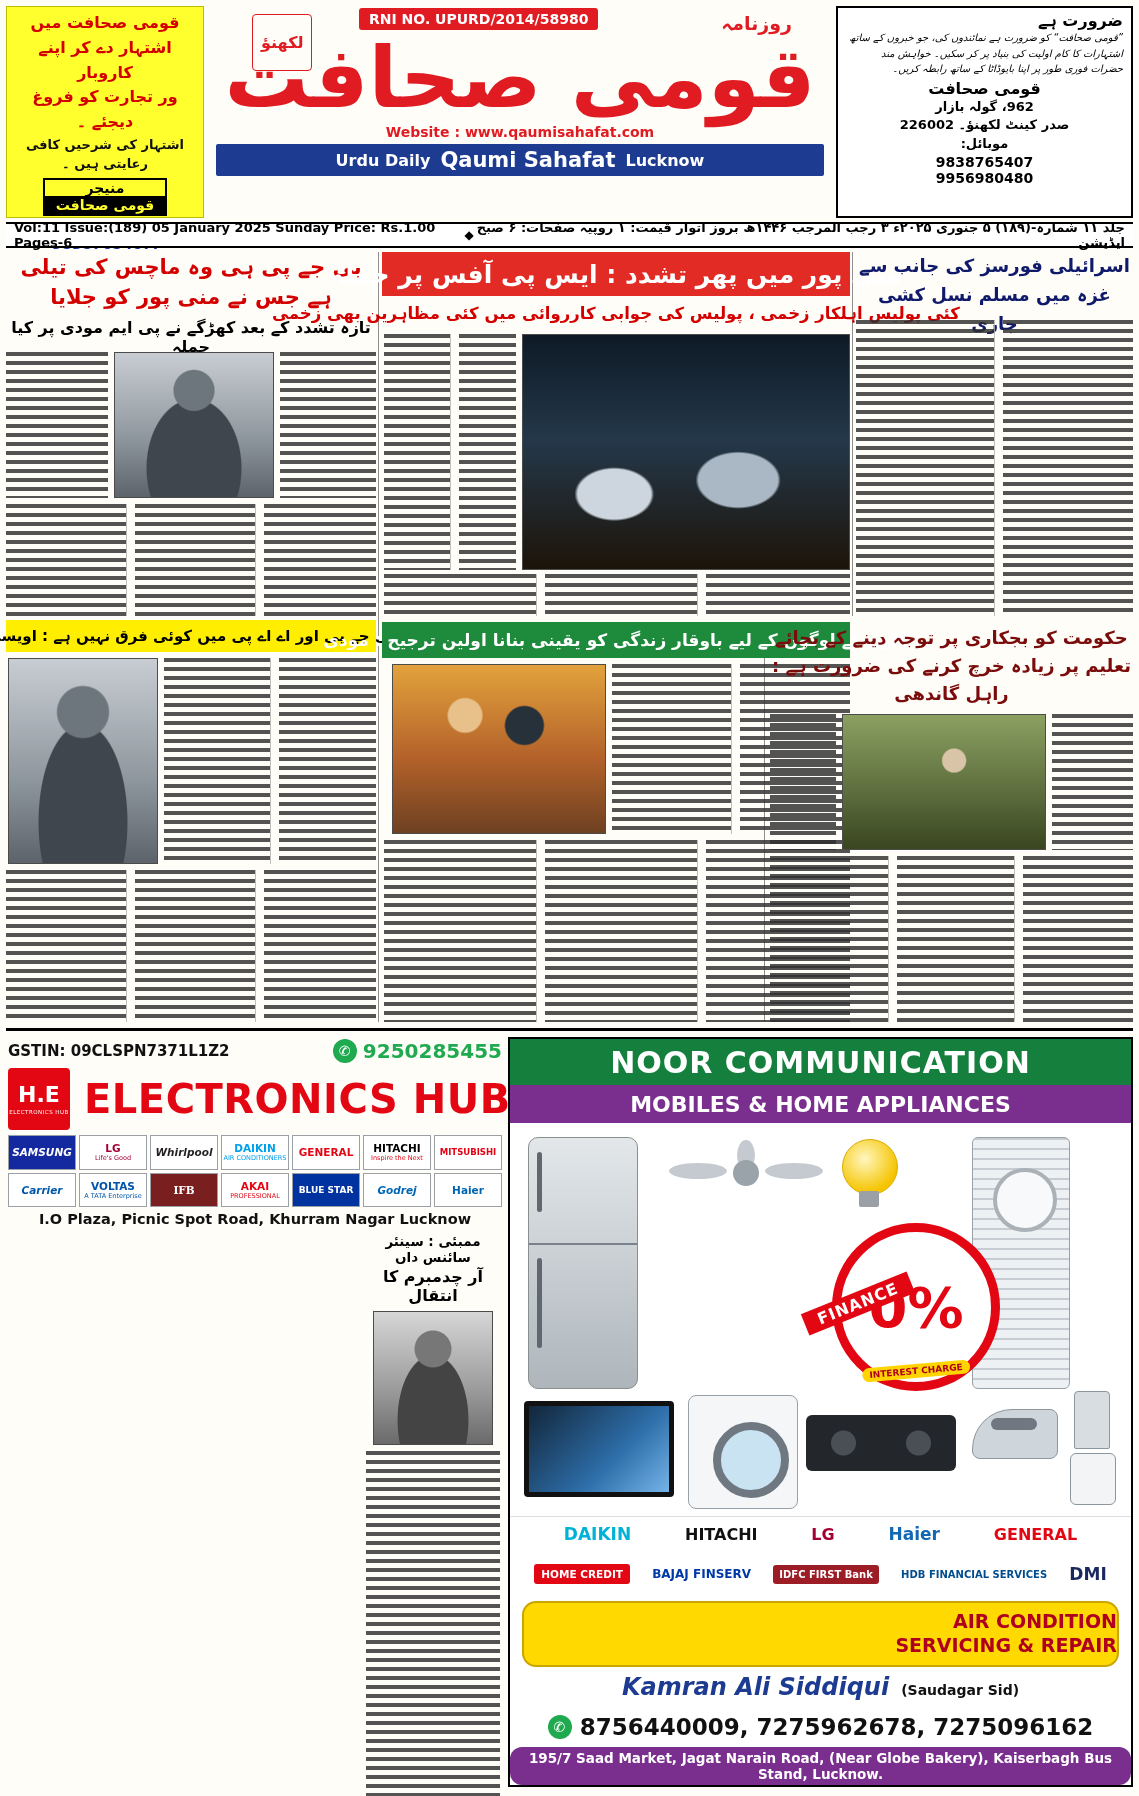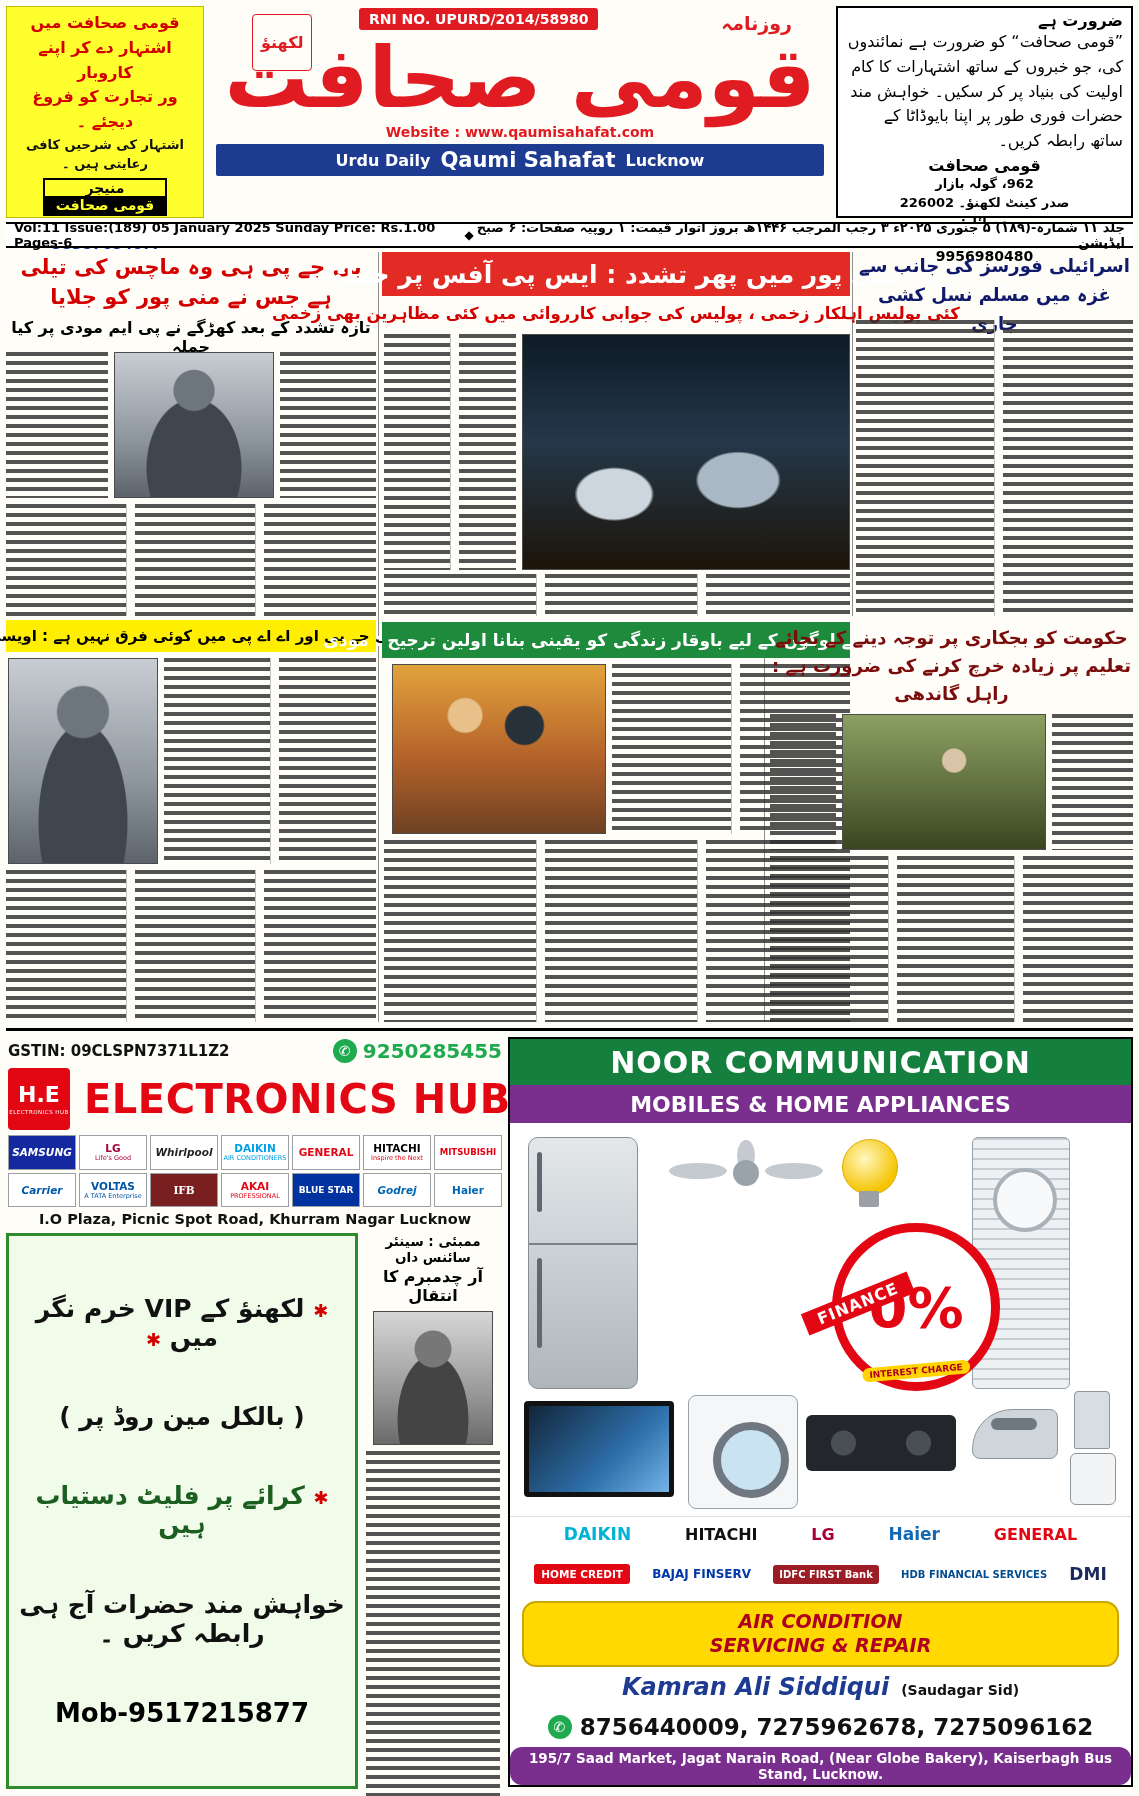--- a/index.html
+++ b/index.html
@@ -28,21 +28,21 @@
   .website{color:#e01b22;font-weight:bold;font-size:14px;margin-top:0px;}
   .tagline-bar{margin:4px 8px 0;background:#1d3b91;color:#fff;height:32px;display:flex;
                align-items:center;justify-content:center;gap:10px;border-radius:2px;}
   .tagline-bar .t1{font-size:16px;font-weight:bold;}
   .tagline-bar .t2{font-size:21px;font-weight:bold;}
   .tagline-bar .t3{font-size:16px;font-weight:bold;}
 
   .hdr-right{left:836px;top:6px;width:297px;height:212px;border:2px solid #000;background:#fff;
              box-sizing:border-box;padding:3px 8px;text-align:center;}
   .need-title{font-weight:bold;font-size:16px;text-align:right;}
-  .need-body{font-size:16px;line-height:1.55;text-align:right;}
+  .need-body{font-size:10px;line-height:1.55;text-align:right;font-style:italic;}
   .need-paper{font-weight:bold;font-size:16px;margin-top:2px;}
   .need-addr{font-size:13px;font-weight:bold;line-height:1.45;}
   .need-ph{font-size:14px;font-weight:bold;}
 
   
   .dateline{left:6px;top:222px;width:1127px;height:26px;border-top:2px solid #000;border-bottom:2px solid #000;
             display:flex;align-items:center;justify-content:space-between;padding:0 8px;box-sizing:border-box;
             font-weight:bold;font-size:13px;background:#fff;}
   .dl-orn{color:#000;font-size:12px;}
 
@@ -181,22 +181,22 @@
   .nb-haier{color:#1268b3;font-size:17px;}
   .nb-general{color:#e30613;font-size:16px;}
   .noor-finance{height:46px;display:flex;align-items:center;justify-content:space-evenly;gap:4px;padding:0 6px;flex:none;}
   .fp{font-weight:bold;text-align:center;}
   .fp-home{background:#e30613;color:#fff;font-size:10.5px;padding:4px 7px;border-radius:3px;}
   .fp-bajaj{color:#0038a8;font-size:12px;}
   .fp-idfc{background:#9d1d27;color:#fff;font-size:10px;padding:4px 6px;border-radius:3px;}
   .fp-hdb{color:#004c8f;font-size:10px;}
   .fp-dmi{color:#1b2a5e;font-size:17px;}
   .noor-service{height:62px;margin:4px 12px 6px;background:#ffd900;border:2px solid #caa600;border-radius:14px;
-                display:flex;flex-direction:column;align-items:center;justify-content:center;color:#b00020;
-                font-weight:bold;font-size:19px;line-height:1.25;flex:none;font-style:italic;}
+                display:flex;flex-direction:column;align-items:flex-end;justify-content:center;color:#b00020;
+                font-weight:bold;font-size:19px;line-height:1.25;flex:none;}
   .noor-contact{height:34px;display:flex;align-items:baseline;justify-content:center;gap:12px;flex:none;}
   .nc-name{color:#1d3b91;font-weight:bold;font-style:italic;font-size:24px;}
   .nc-alias{color:#111;font-weight:bold;font-size:14px;}
   .noor-phones{height:40px;display:flex;align-items:center;justify-content:center;gap:8px;flex:none;}
   .np-nums{font-weight:bold;font-size:23px;color:#111;}
   .noor-address{height:38px;background:#7a2f8f;color:#fff;display:flex;align-items:center;justify-content:center;
                 font-weight:bold;font-size:13.5px;text-align:center;padding:0 8px;flex:none;border-radius:12px;}
 </style>
 </head>
 <body>
@@ -378,27 +378,20 @@
         </div>
       <div class="bcell b-godrej">
           <span>Godrej</span>
         </div>
       <div class="bcell b-haier">
           <span>Haier</span>
         </div>
     </div>
     <div class="abs eh-addr">I.O Plaza, Picnic Spot Road, Khurram Nagar Lucknow</div>
 
-    <div class="abs flat-ad" dir="rtl">
-      <div class="fl"><span class="star">✱</span> <span>لکھنؤ کے VIP خرم نگر میں</span> <span class="star">✱</span></div>
-      <div class="fl">( بالکل مین روڈ پر )</div>
-      <div class="fl fl-green"><span class="star">✱</span> <span>کرائے پر فلیٹ دستیاب ہیں</span></div>
-      <div class="fl">خواہش مند حضرات آج ہی رابطہ کریں ۔</div>
-      <div class="fl-mob">Mob-9517215877</div>
-    </div>
 
     <div class="abs obit">
       <div class="obit-kicker" dir="rtl">ممبئی : سینئر سائنس داں</div>
       <div class="obit-head" dir="rtl">آر چدمبرم کا انتقال</div>
       <div class="photo-obit"></div>
       <div class="lines" style="height:360px;"></div>
     </div>
 
     <div class="abs noor">
       <div class="noor-title">NOOR COMMUNICATION</div>

